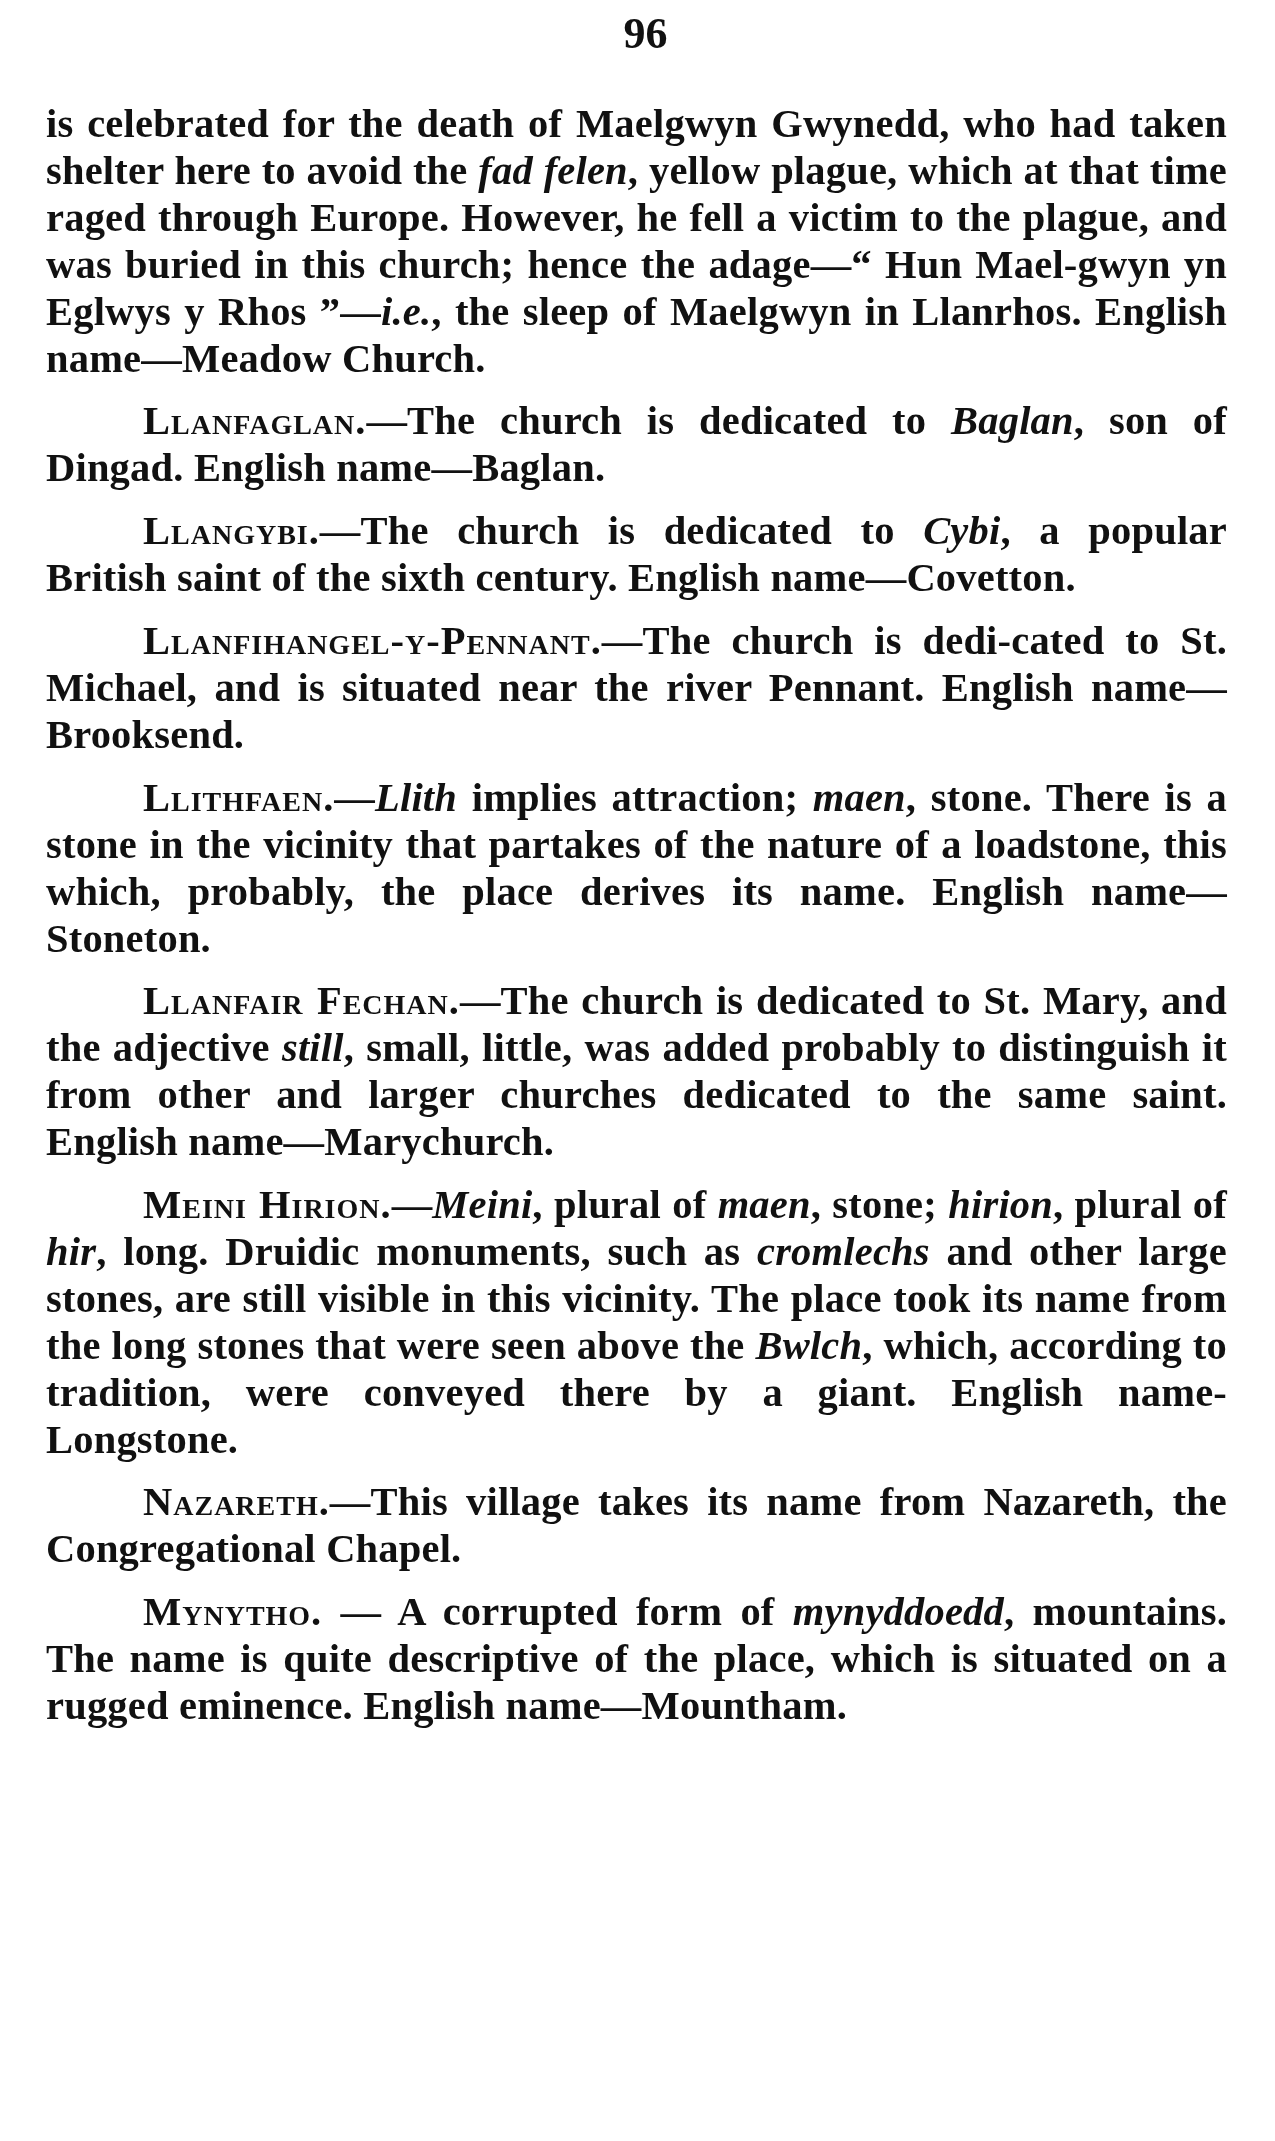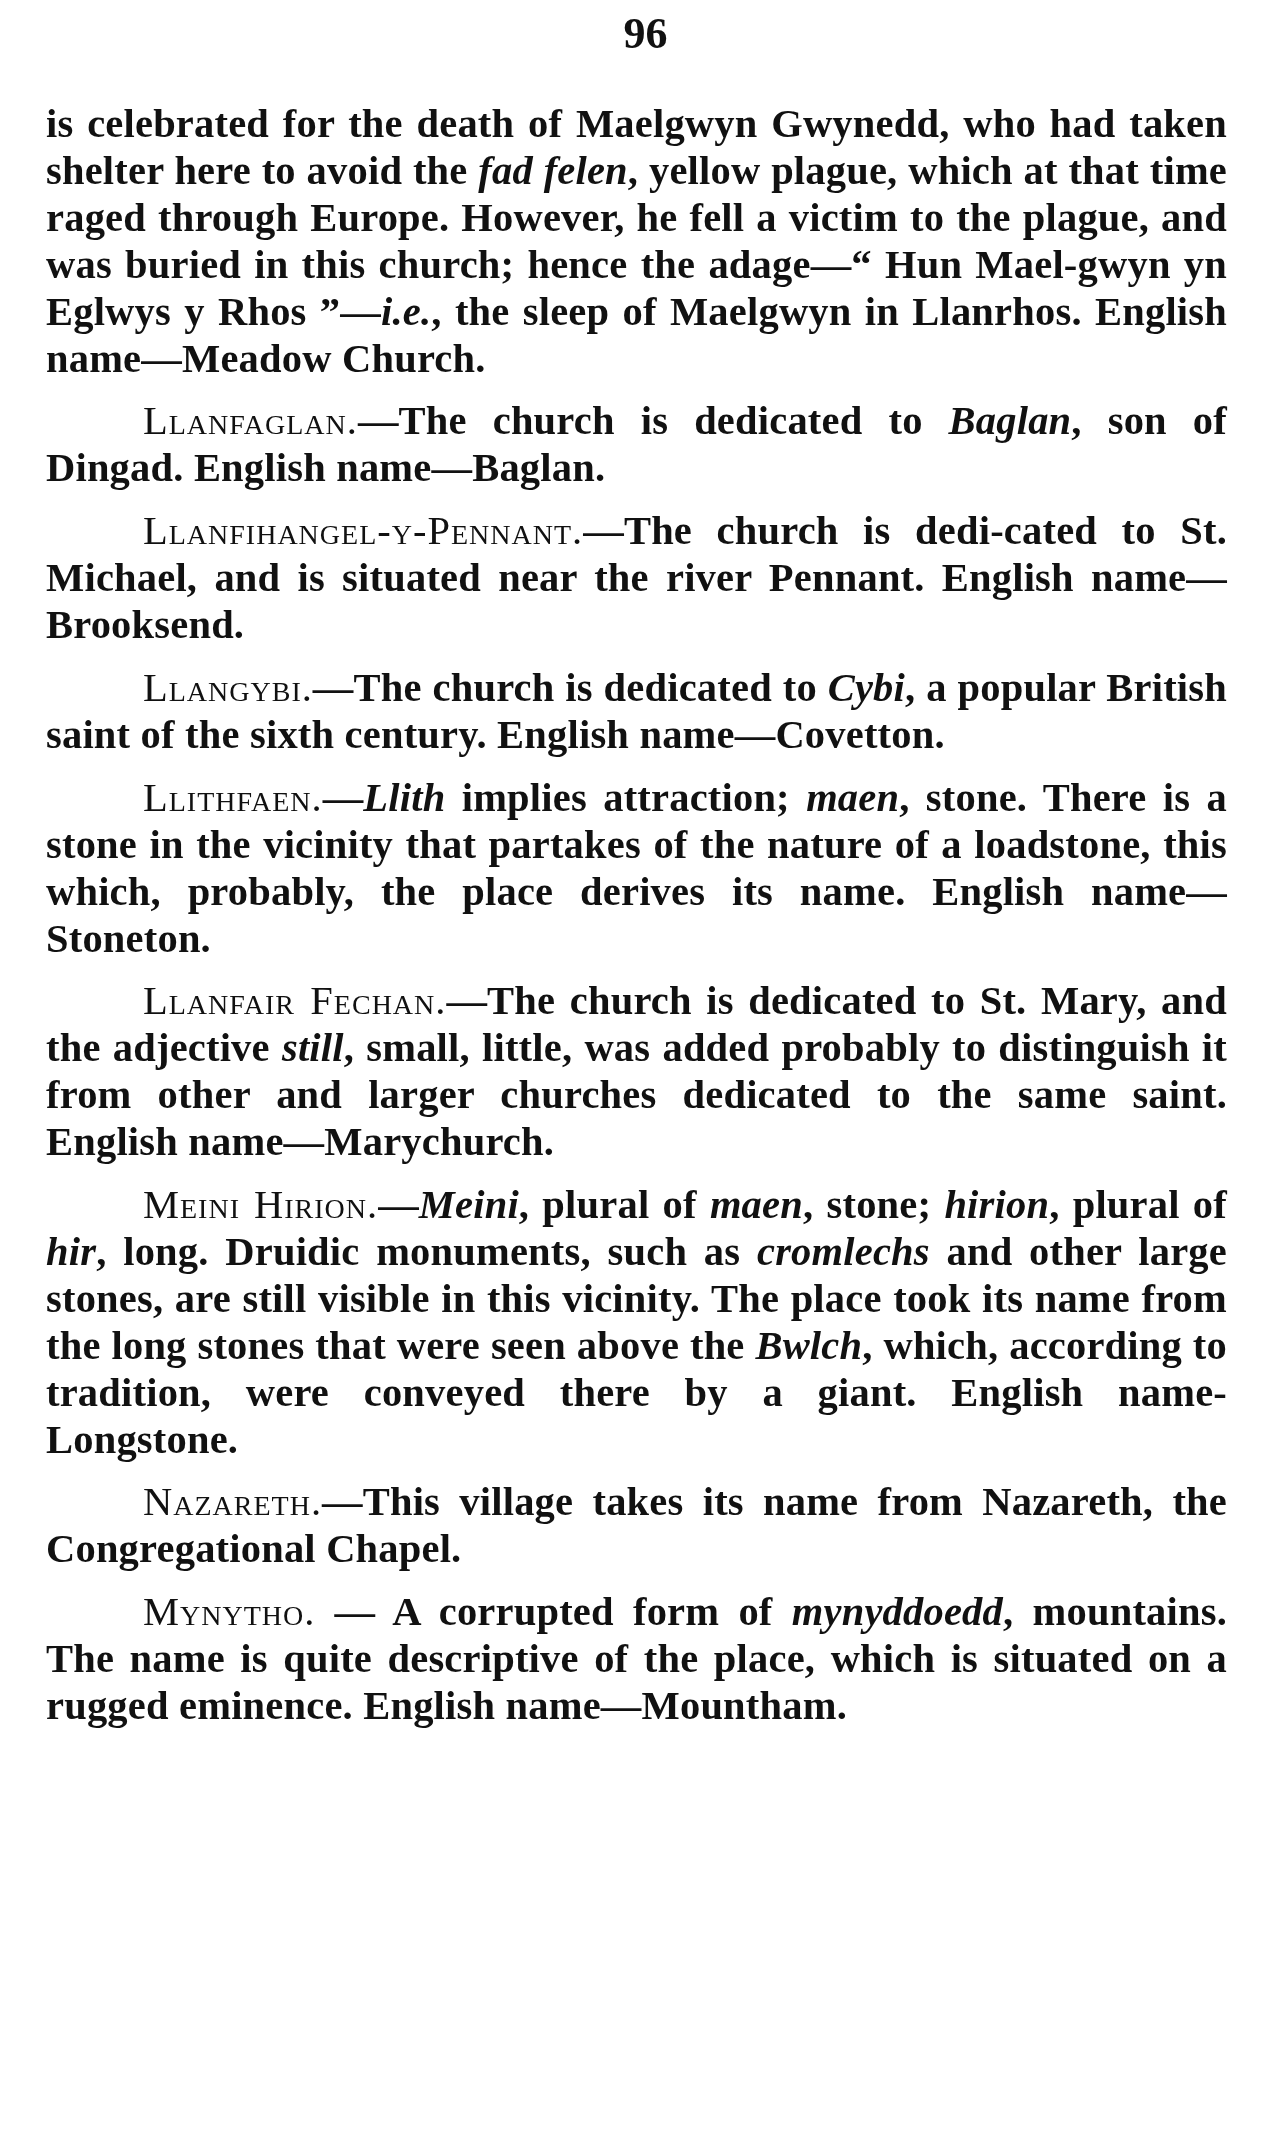--- a/index.html
+++ b/index.html
@@ -39,38 +39,38 @@
       margin: 0 0 16px 6px;
       text-align: justify;
       text-align-last: left;
       hyphens: none;
     }
     .para.indented {
       text-indent: 97px;
     }
     .heading {
       font-variant: small-caps;
-      font-weight: normal;
+      font-weight: bold;
       letter-spacing: 1px;
     }
     em, .it {
       font-style: italic;
       font-weight: bold;
     }
   </style>
 </head>
 <body>
 
 <div class="page-number">96</div>
 
 <div class="text-block">
   <p class="para" id="continuation"><span>is celebrated for the death of Maelgwyn Gwynedd, who had taken shelter here to avoid the </span><em>fad felen</em><span>, yellow plague, which at that time raged through Europe. However, he fell a victim to the plague, and was buried in this church; hence the adage—“ Hun Mael-gwyn yn Eglwys y Rhos ”—</span><em>i.e.</em><span>, the sleep of Maelgwyn in Llanrhos.  English name—Meadow Church.</span></p>
   <div id="entries">
       <p class="para indented"><span class="heading">Llanfaglan.</span><span>—The church is dedicated to </span><em>Baglan</em><span>, son of Dingad.  English name—Baglan.</span></p>
+      <p class="para indented"><span class="heading">Llangybi.</span><span>—The church is dedicated to </span><em>Cybi</em><span>, a popular British saint of the sixth century.  English name—Covetton.</span></p>
       <p class="para indented"><span class="heading">Llanfihangel-y-Pennant.</span><span>—The church is dedi-cated to St. Michael, and is situated near the river Pennant.  English name—Brooksend.</span></p>
-      <p class="para indented"><span class="heading">Llangybi.</span><span>—The church is dedicated to </span><em>Cybi</em><span>, a popular British saint of the sixth century.  English name—Covetton.</span></p>
       <p class="para indented"><span class="heading">Llithfaen.</span><span>—</span><em>Llith</em><span> implies attraction; </span><em>maen</em><span>, stone. There is a stone in the vicinity that partakes of the nature of a loadstone, this which, probably, the place derives its name.  English name—Stoneton.</span></p>
       <p class="para indented"><span class="heading">Llanfair Fechan.</span><span>—The church is dedicated to St. Mary, and the adjective </span><em>still</em><span>, small, little, was added probably to distinguish it from other and larger churches dedicated to the same saint.  English name—Marychurch.</span></p>
       <p class="para indented"><span class="heading">Meini Hirion.</span><span>—</span><em>Meini</em><span>, plural of </span><em>maen</em><span>, stone; </span><em>hirion</em><span>, plural of </span><em>hir</em><span>, long.  Druidic monuments, such as </span><em>cromlechs</em><span> and other large stones, are still visible in this vicinity.  The place took its name from the long stones that were seen above the </span><em>Bwlch</em><span>, which, according to tradition, were conveyed there by a giant. English name- Longstone.</span></p>
       <p class="para indented"><span class="heading">Nazareth.</span><span>—This village takes its name from Nazareth, the Congregational Chapel.</span></p>
       <p class="para indented"><span class="heading">Mynytho.</span><span> — A corrupted form of </span><em>mynyddoedd</em><span>, mountains.  The name is quite descriptive of the place, which is situated on a rugged eminence. English name—Mountham.</span></p>
     </div>
 </div>
 
 </body></html>

